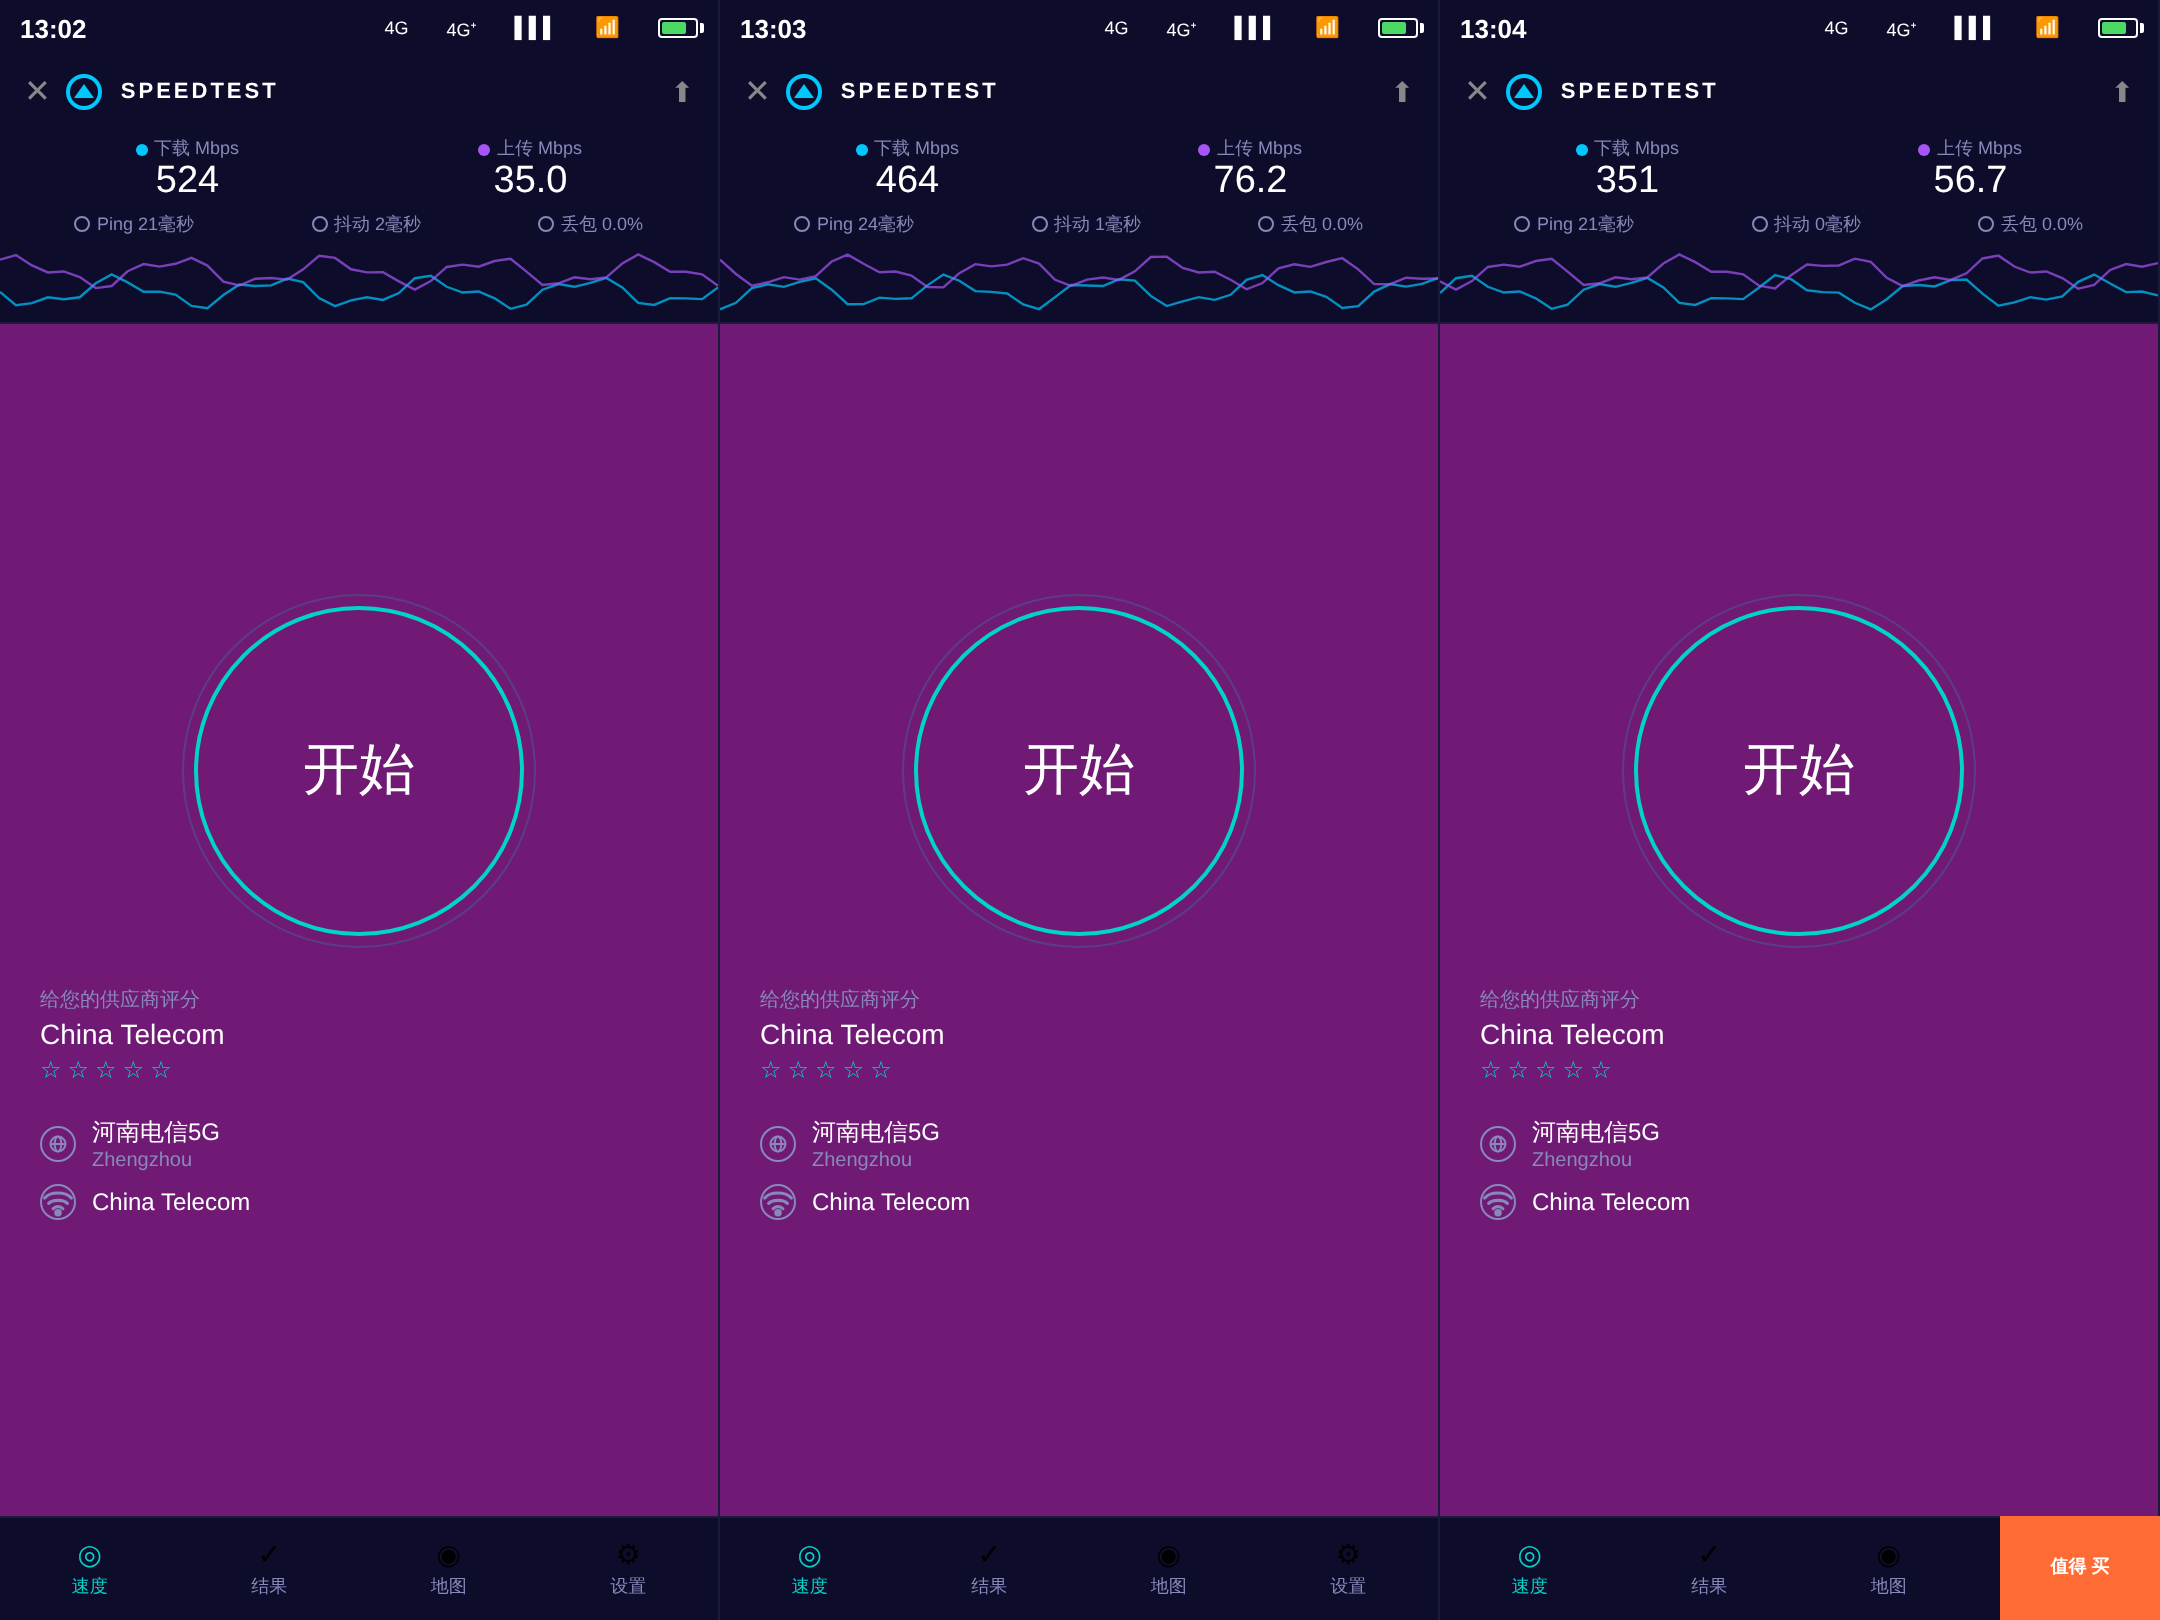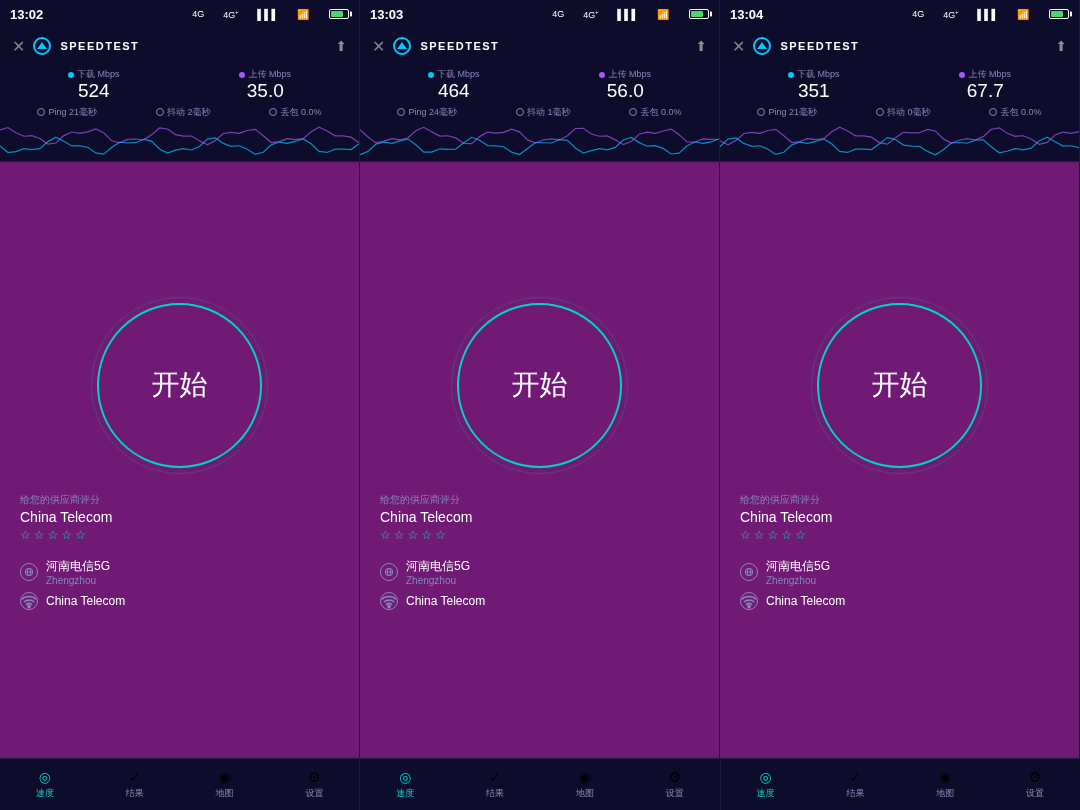--- a/index.html
+++ b/index.html
@@ -535,21 +535,21 @@
             <span class="dl-dot"></span>
             <span>下载 Mbps</span>
           </div>
           <div class="speed-value">464</div>
         </div>
         <div class="speed-col">
           <div class="speed-label">
             <span class="ul-dot"></span>
             <span>上传 Mbps</span>
           </div>
-          <div class="speed-value">56.0</div>
+          <div class="speed-value">76.2</div>
         </div>
       </div>
 
       <div class="ping-row">
         <div class="ping-item">
           <span class="ping-dot"></span>
           <span>Ping 24毫秒</span>
         </div>
         <div class="ping-item">
           <span class="ping-dot"></span>
@@ -651,21 +651,21 @@
             <span class="dl-dot"></span>
             <span>下载 Mbps</span>
           </div>
           <div class="speed-value">351</div>
         </div>
         <div class="speed-col">
           <div class="speed-label">
             <span class="ul-dot"></span>
             <span>上传 Mbps</span>
           </div>
-          <div class="speed-value">67.7</div>
+          <div class="speed-value">56.7</div>
         </div>
       </div>
 
       <div class="ping-row">
         <div class="ping-item">
           <span class="ping-dot"></span>
           <span>Ping 21毫秒</span>
         </div>
         <div class="ping-item">
           <span class="ping-dot"></span>
@@ -785,13 +785,17 @@
       </div>
       <div class="tab-item">
         <span class="tab-icon ">◉</span>
         <span class="tab-label ">地图</span>
       </div>
       <div class="tab-item">
         <span class="tab-icon ">⚙</span>
         <span class="tab-label ">设置</span>
       </div>
     </div>
+    <div class="right-brand">
+      <span>值得
+买</span>
+    </div>
   </div>
 
 </body></html>

